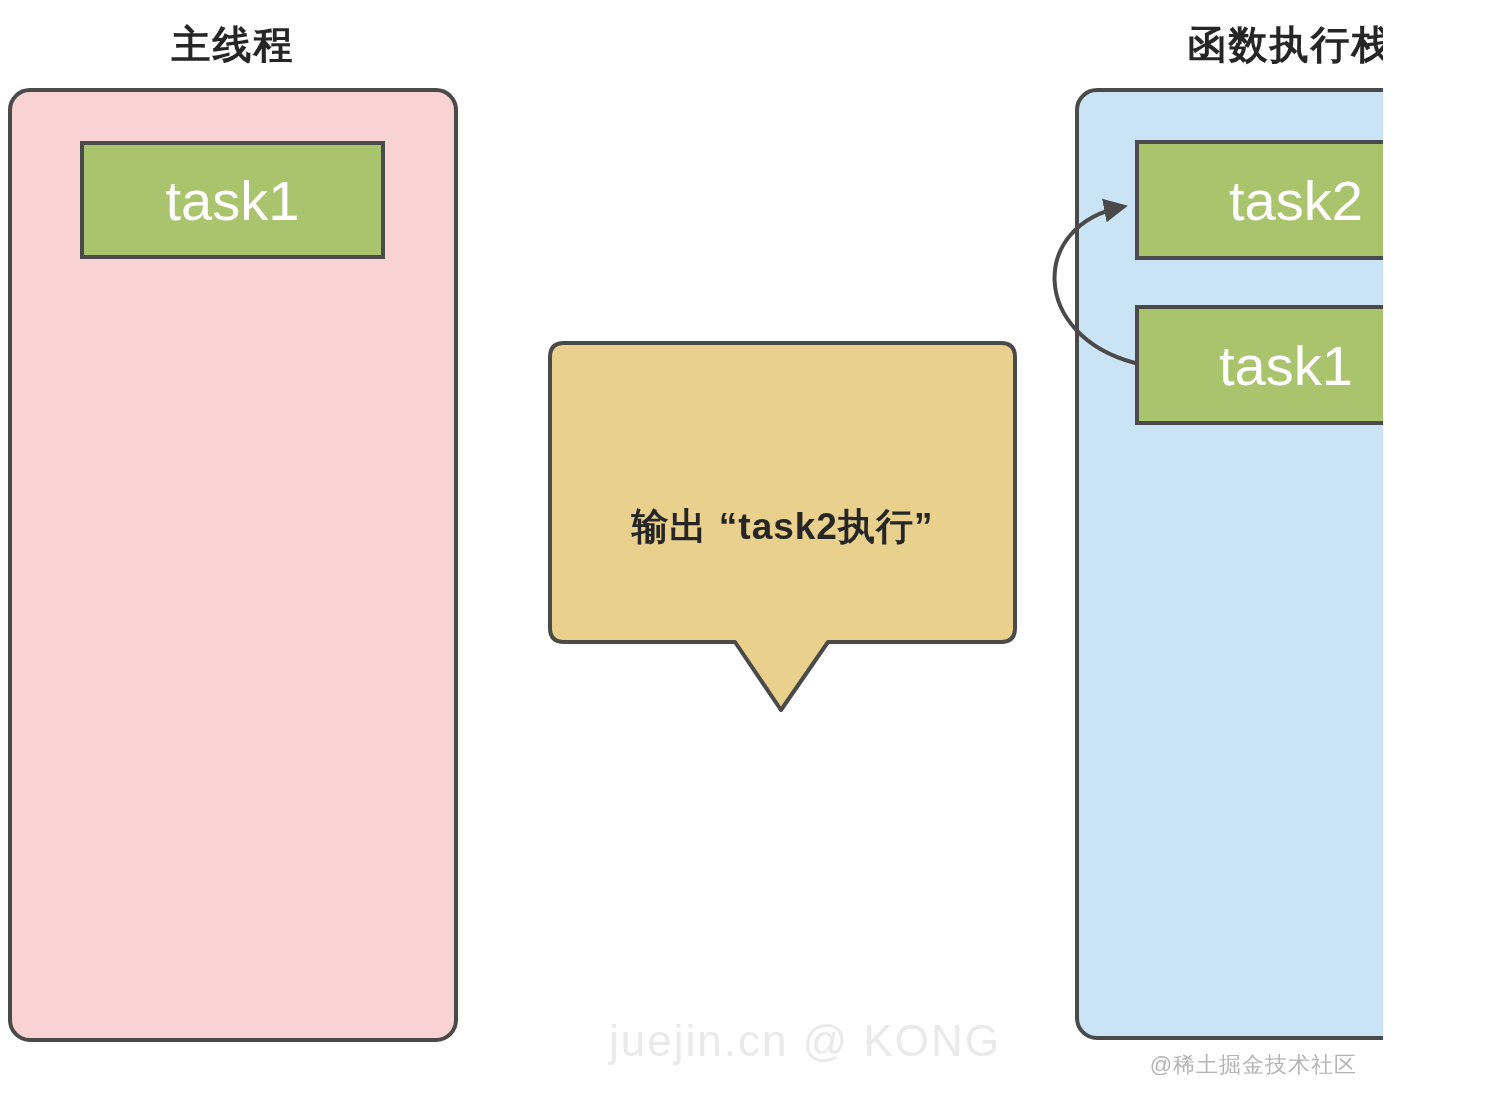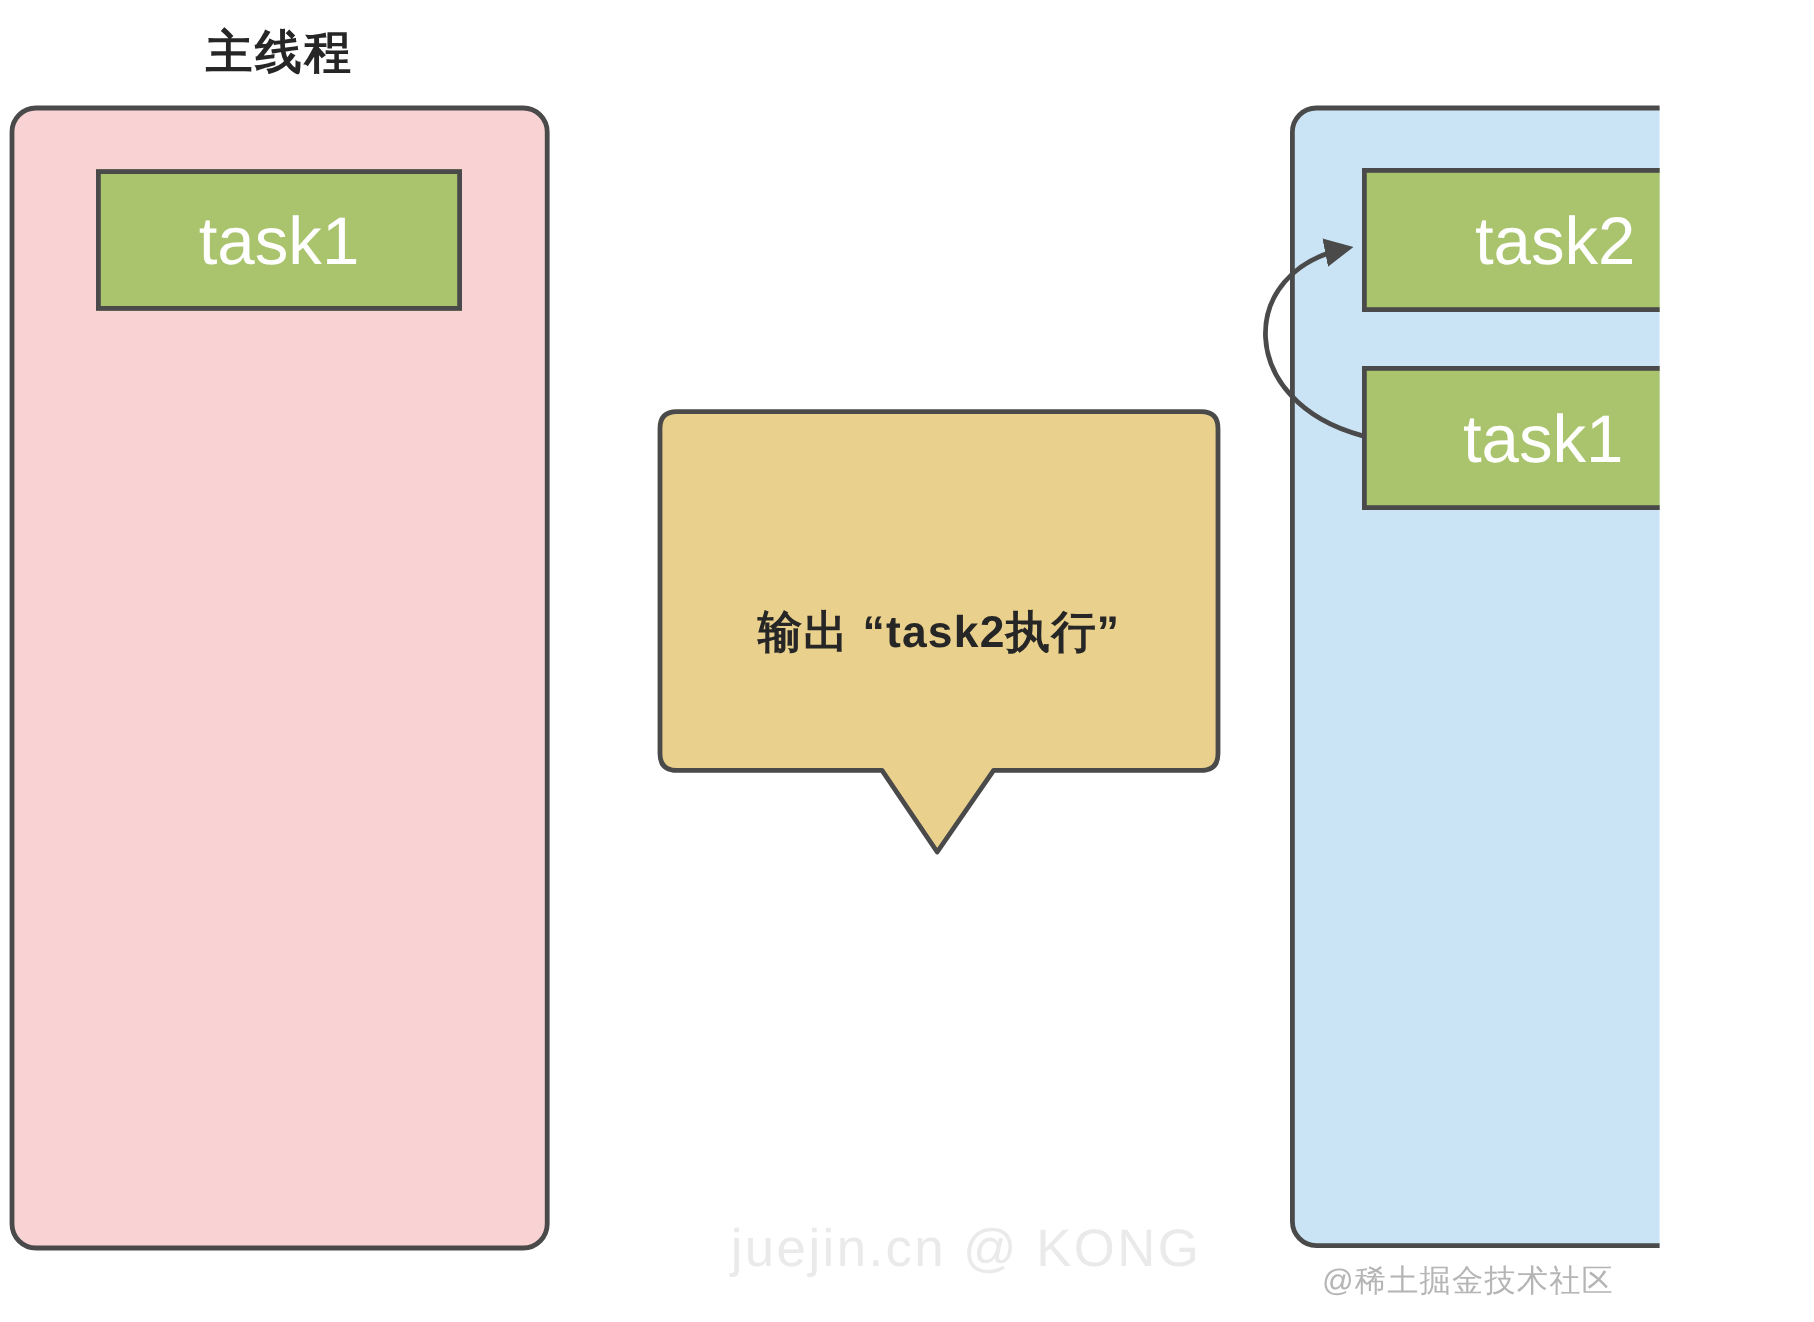--- a/index.html
+++ b/index.html
@@ -115,33 +115,34 @@
     top: 1016px;
     width: 530px;
     text-align: center;
     font-size: 44px;
     font-weight: 400;
     color: var(--watermark-light);
     letter-spacing: 2px;
   }
   .watermark-corner {
     position: absolute;
-    right: 38px;
+    right: 26px;
     top: 1050px;
-    font-size: 26px;
+    font-size: 22px;
     color: var(--watermark-gray);
     letter-spacing: 1px;
   }
 </style>
 </head>
 <body>
 
 <div class="canvas">
 
   <div class="panel-title title-left">主线程</div>
+  <div class="panel-title title-right">函数执行栈</div>
 
   <div class="panel panel-main"></div>
 
   <div class="task-box box-main-1">
     <span>task1</span>
   </div>
 
   <div class="panel panel-stack"></div>
 
   <div class="task-box box-stack-1">

